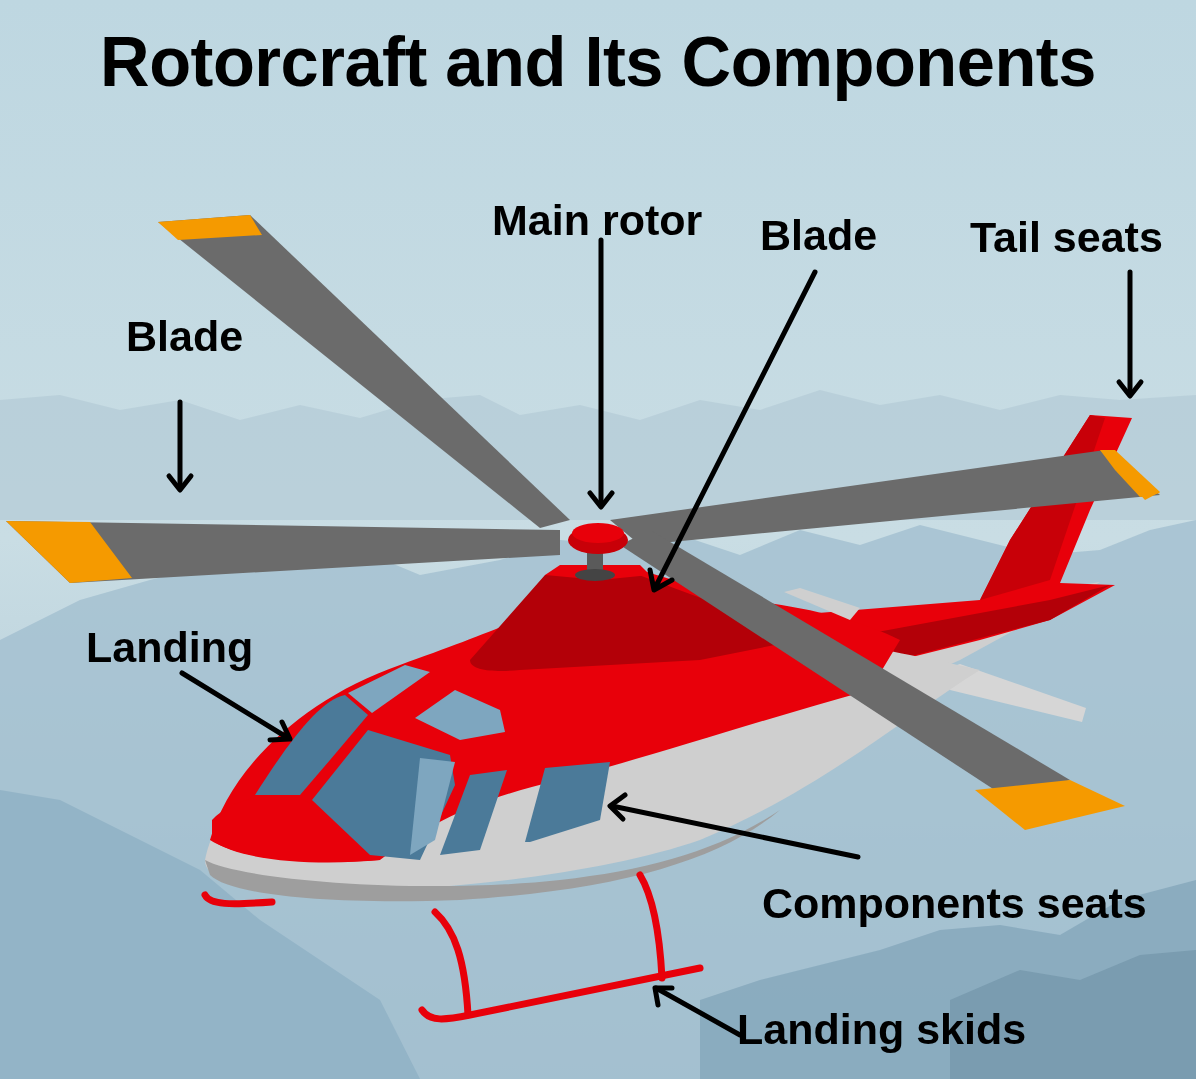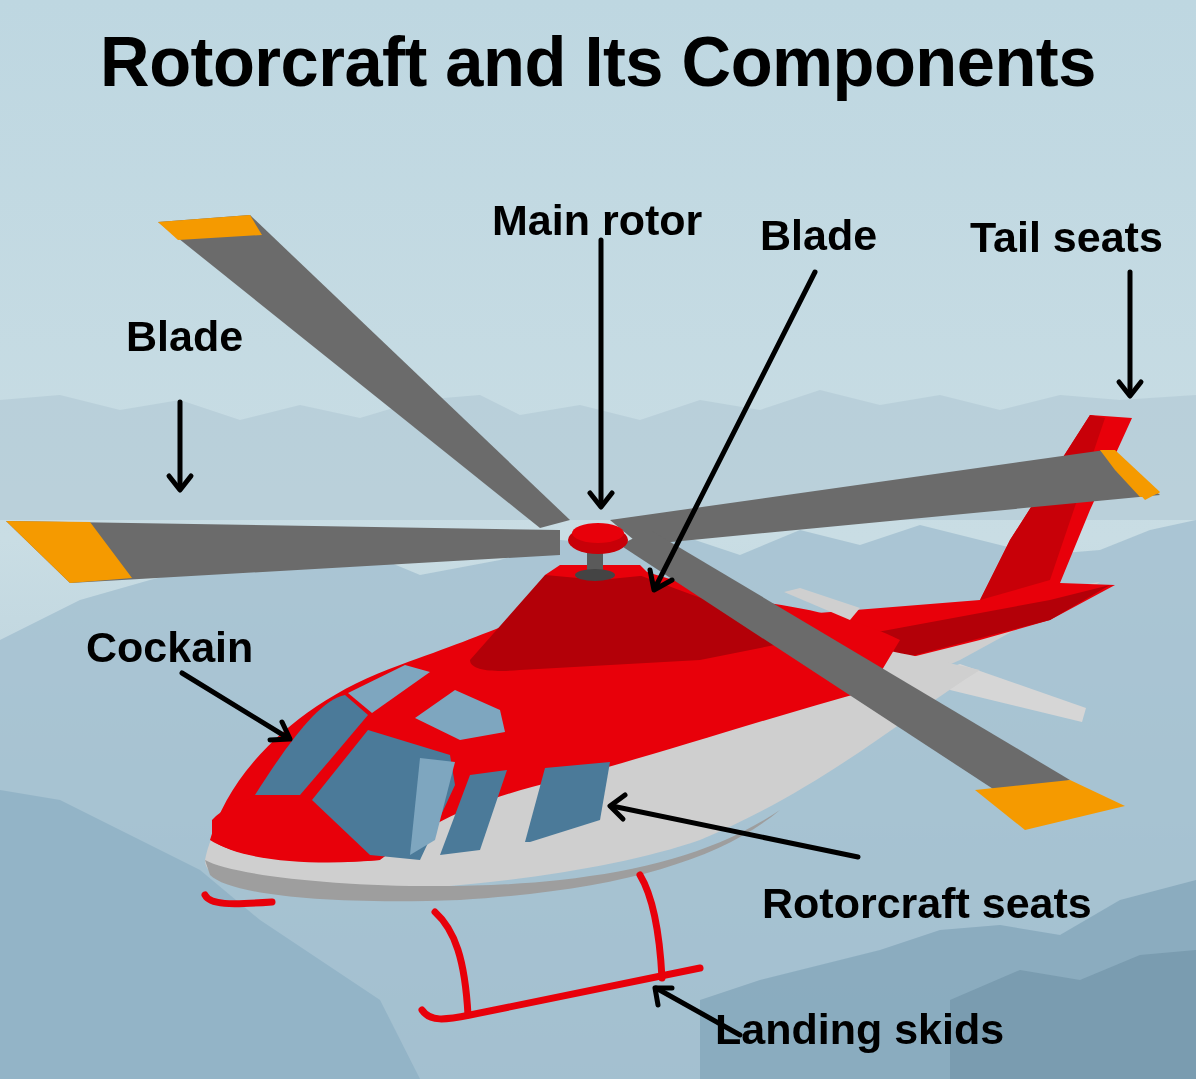--- a/index.html
+++ b/index.html
@@ -141,15 +141,15 @@
       </g>
   </g>
 </svg>
 
 <div class="title">Rotorcraft and Its Components</div>
 
 <div class="label" style="left:492px; top:183px;margin-top:16px;">Main rotor</div>
 <div class="label" style="left:760px; top:214px;">Blade</div>
 <div class="label" style="left:970px; top:216px;">Tail seats</div>
 <div class="label" style="left:110px; top:315px;margin-left:16px;">Blade</div>
-<div class="label" style="left:86px; top:626px;">Cockain</div>
-<div class="label" style="left:762px; top:882px;">Rotorcraft seats</div>
-<div class="label" style="left:715px; top:1008px;">Landing skids</div>
+<div class="label" style="left:86px; top:626px;">Landing</div>
+<div class="label" style="left:762px; top:882px;">Components seats</div>
+<div class="label" style="left:737px; top:1008px;">Landing skids</div>
 
 </body></html>

